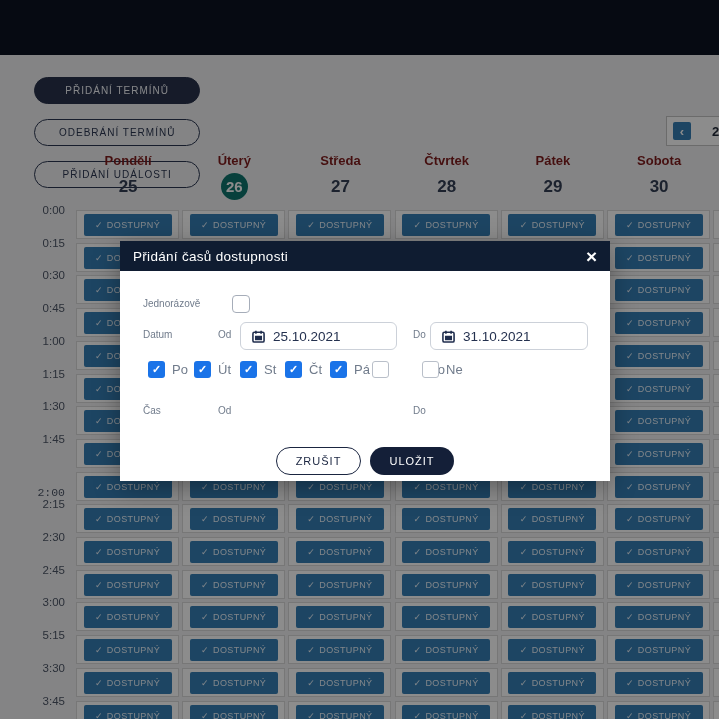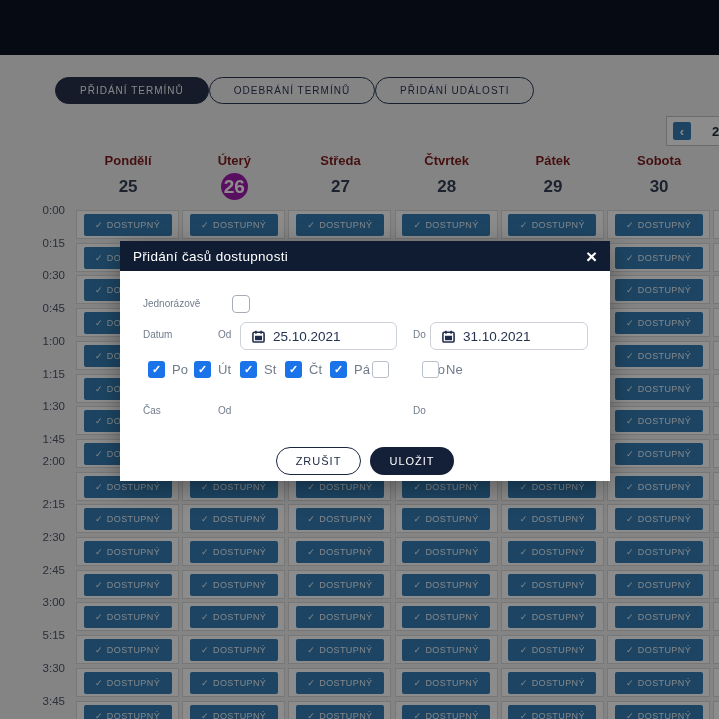--- a/index.html
+++ b/index.html
@@ -1,38 +1,38 @@
 <!DOCTYPE html>
 <html><head>
 <meta charset="utf-8">
 <style>
   html,body{margin:0;padding:0;background:#444;}
   .page{position:relative;width:719px;height:719px;overflow:hidden;background:#f1f1f3;
         font-family:"Liberation Sans",sans-serif;-webkit-font-smoothing:antialiased;}
   
   .app-header{position:absolute;left:0;top:0;width:719px;height:55px;background:#0b1322;}
   
-  .toolbar{position:absolute;left:55px;top:77px;display:flex;gap:0;}
+  .toolbar{position:absolute;left:34px;top:77px;display:flex;gap:15px;flex-direction:column;}
   .pill{height:27px;border-radius:14px;display:flex;align-items:center;justify-content:center;
         padding:0 24px;font-size:10px;letter-spacing:1px;box-sizing:border-box;cursor:pointer;
         color:#2b3650;border:1.5px solid #2b3650;background:#f1f1f3;white-space:nowrap;}
   .pill.active{background:#28324b;border-color:#28324b;color:#f4f6fa;}
   
   .week-nav{position:absolute;left:666px;top:116px;width:140px;height:30px;background:#fff;
             border:1px solid #c4c4c4;box-sizing:border-box;display:flex;align-items:center;}
   .week-nav .prev{width:18px;height:18px;margin-left:6px;background:#357fb5;border-radius:2px;
             color:#fff;font-size:13px;font-weight:bold;display:flex;align-items:center;
             justify-content:center;line-height:1;cursor:pointer;}
   .week-nav .range{margin-left:21px;font-size:13px;font-weight:bold;color:#222b3a;white-space:nowrap;}
   
   .day-col{position:absolute;text-align:center;}
   .day-name{font-size:13px;font-weight:bold;color:#7f1d1d;height:16px;line-height:16px;}
   .day-date{margin:4px auto 0;font-size:17px;font-weight:bold;color:#333f55;width:27px;height:27px;
             line-height:27px;border-radius:50%;}
-  .day-date.selected{background:#a21caf;color:#fff;font-size:19px;}
+  .day-date.selected{background:#0f766e;color:#fff;font-size:15px;}
   .time-label{position:absolute;width:40px;text-align:right;font-size:11.5px;color:#4d5666;}
   .cell{position:absolute;background:#fff;border:1px solid #d9d9d9;box-sizing:border-box;}
   .slot-btn{position:absolute;left:50%;transform:translateX(-50%);top:3px;width:88px;height:22px;
             background:#357fb5;border-radius:2px;color:#eaf2fa;font-size:9px;letter-spacing:.4px;
             display:flex;align-items:center;justify-content:center;gap:4px;cursor:pointer;white-space:nowrap;}
   .slot-btn .chk{font-size:9px;}
   
   .overlay{position:absolute;left:0;top:0;width:719px;height:719px;background:rgba(0,0,0,.45);z-index:10;}
   .modal{position:absolute;left:120px;top:241px;width:490px;height:240px;background:#fff;z-index:20;
          box-shadow:0 6px 24px rgba(0,0,0,.35);}
@@ -103,21 +103,21 @@
         <div class="day-date">30</div>
       </div>
       <div class="time-label" style="left: 25px; top: 204px;">0:00</div>
       <div class="time-label" style="left: 25px; top: 236.7px;">0:15</div>
       <div class="time-label" style="left: 25px; top: 269.4px;">0:30</div>
       <div class="time-label" style="left: 25px; top: 302.1px;">0:45</div>
       <div class="time-label" style="left: 25px; top: 334.8px;">1:00</div>
       <div class="time-label" style="left: 25px; top: 367.5px;">1:15</div>
       <div class="time-label" style="left: 25px; top: 400.2px;">1:30</div>
       <div class="time-label" style="left: 25px; top: 432.9px;">1:45</div>
-      <div class="time-label" style="left: 25px; top: 455px;">2:00</div>
+      <div class="time-label" style="left: 25px; top: 486px; font-family: Liberation Mono, monospace;">2:00</div>
       <div class="time-label" style="left: 25px; top: 498.3px;">2:15</div>
       <div class="time-label" style="left: 25px; top: 531px;">2:30</div>
       <div class="time-label" style="left: 25px; top: 563.7px;">2:45</div>
       <div class="time-label" style="left: 25px; top: 596.4px;">3:00</div>
       <div class="time-label" style="left: 25px; top: 629.1px;">5:15</div>
       <div class="time-label" style="left: 25px; top: 661.8px;">3:30</div>
       <div class="time-label" style="left: 25px; top: 694.5px;">3:45</div>
       <div class="cell" style="left: 76px; top: 210px; width: 103px; height: 29px;">
         <div class="slot-btn">
           <span class="chk">✓</span>

